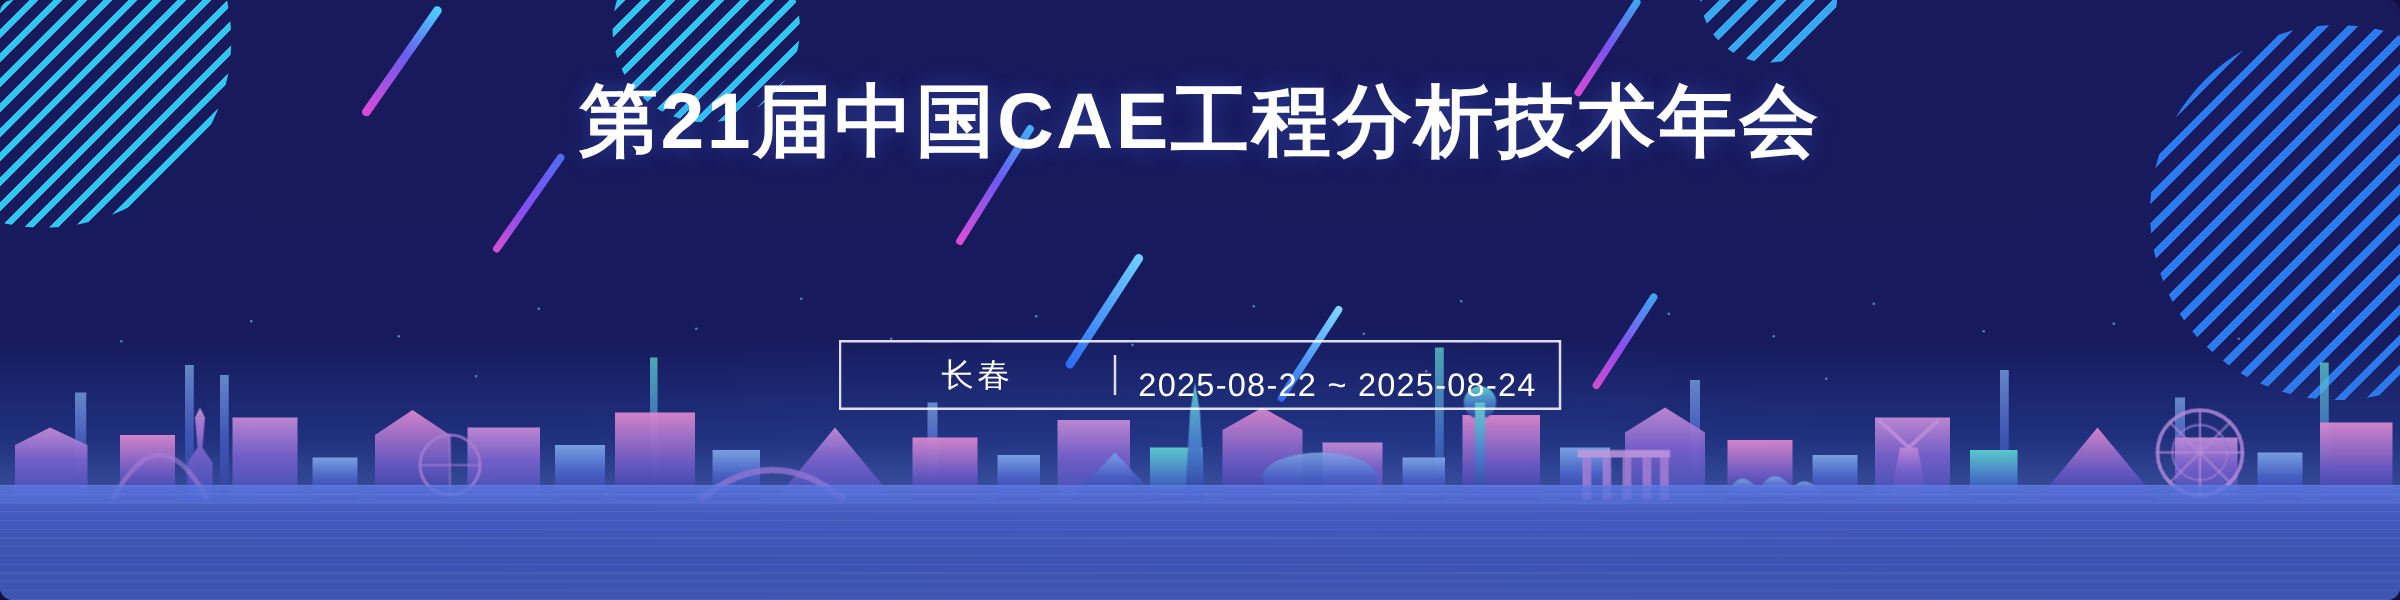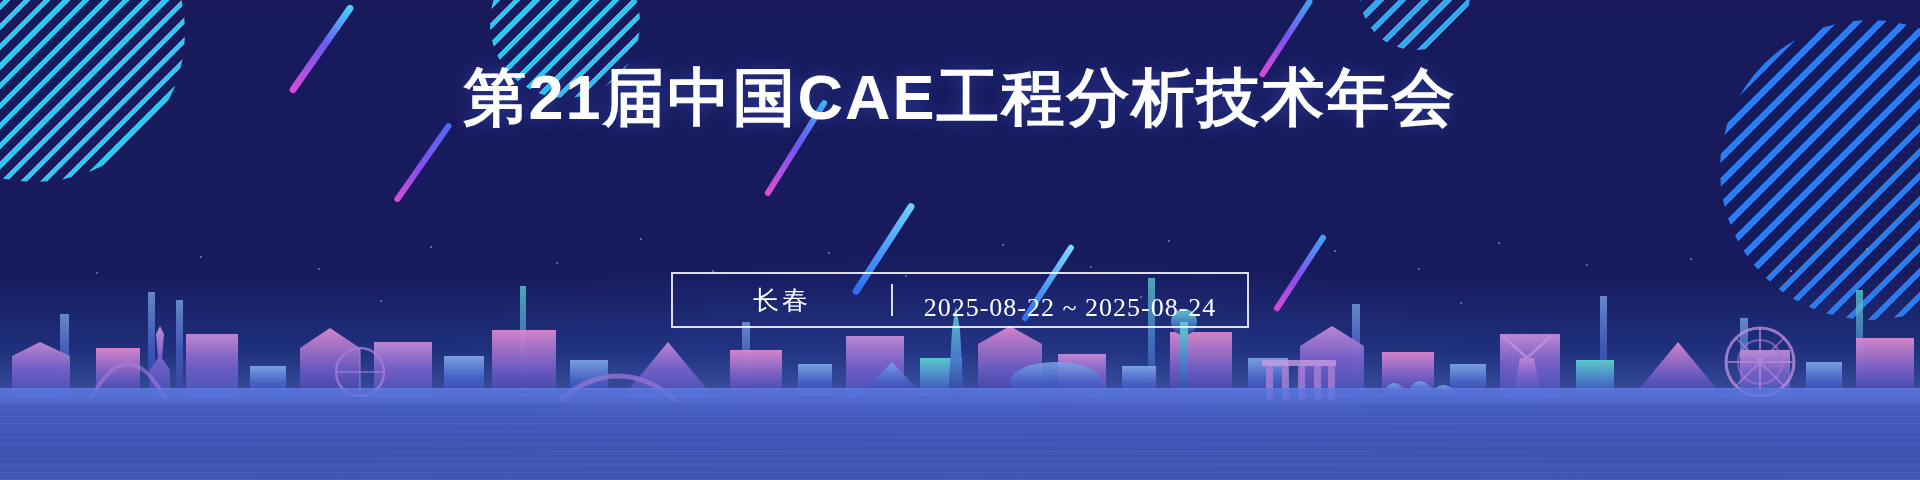--- a/index.html
+++ b/index.html
@@ -11,20 +11,21 @@
   }
 
   #banner {
     position:relative;
     width:1920px; height:480px;
     overflow:hidden;
     background:#191a5e;
     background-image:
       radial-gradient(ellipse 900px 360px at 50% 100%, #1d2a78 0%, rgba(29,42,120,0) 70%),
       linear-gradient(180deg,#181a5c 0%, #171a5c 55%, #152066 78%, #142a72 100%);
+    border-radius: 10px;
   }
 
   
   .stripe-circle {
     position:absolute;
     border-radius:50%;
     pointer-events:none;
   }
   .stripe-cyan {
     background-image:repeating-linear-gradient(
@@ -121,21 +122,20 @@
   
   #info-box {
     position:absolute;
     left:50%; top:272px;
     transform:translateX(-50%);
     width:578px; height:56px;
     border:2px solid rgba(255,255,255,.85);
     display:flex;
     align-items:center;
     z-index:6;
-    font-family:Liberation Serif, serif;
   }
   #info-location {
     flex:0 0 218px;
     text-align:center;
     color:#ffffff;
     font-size:26px;
     letter-spacing:3px;
   }
   #info-sep {
     width:2px; height:32px;

